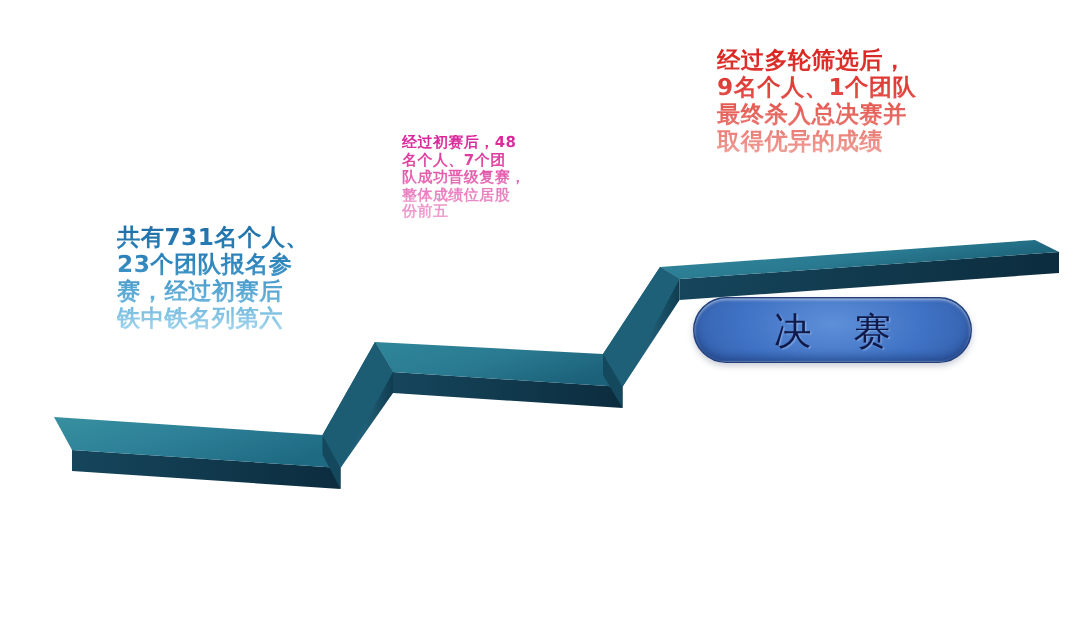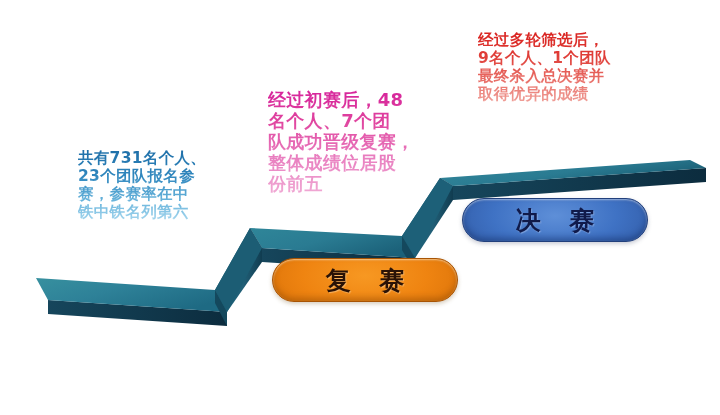--- a/index.html
+++ b/index.html
@@ -45,21 +45,21 @@
     -webkit-background-clip: text;
     background-clip: text;
     color: transparent;
     -webkit-text-fill-color: transparent;
     text-shadow: none;
   }
   .note-pink {
     left: 268px;
     top: 90px;
     width: 172px;
-    font-size: 18px;
+    font-size: 10px;
     background: linear-gradient(180deg, #d6239b 0%, #e0449f 30%, #e97fc0 65%, #f0a9d4 100%);
     -webkit-background-clip: text;
     background-clip: text;
     color: transparent;
     -webkit-text-fill-color: transparent;
   }
   .note-red {
     left: 478px;
     top: 32px;
     width: 186px;
@@ -71,21 +71,21 @@
     -webkit-text-fill-color: transparent;
   }
 
   
   .pill {
     position: absolute;
     display: flex;
     align-items: center;
     justify-content: center;
     border-radius: 999px;
-    font-weight: bold;
+    font-weight: normal;
     letter-spacing: 10px;
     text-indent: 10px;
     font-size: 25px;
   }
   #pill-1 {
     left: 66px;
     top: 318px;
     width: 184px;
     height: 42px;
     background: radial-gradient(ellipse 75% 160% at 50% 38%, #2e37c8 0%, #1f25a8 45%, #121668 100%);
@@ -181,32 +181,31 @@
 
     <g>
       <polygon points="48,300 227,312 227,326 48,314" fill="url(#edgeG)"></polygon>
       <polygon points="48,300 227,312 215,290 36,278" fill="url(#topA)"></polygon>
       <polygon points="215,290 227,312 227,326 215,303" fill="#14485d"></polygon>
     </g>
   </svg>
 
   <div class="note note-blue">共有731名个人、
 23个团队报名参
-赛，参赛率在中
+赛，经过初赛后
 铁中铁名列第六</div>
 
   <div class="note note-pink">经过初赛后，48
 名个人、7个团
 队成功晋级复赛，
 整体成绩位居股
 份前五</div>
 
   <div class="note note-red">经过多轮筛选后，
 9名个人、1个团队
 最终杀入总决赛并
 取得优异的成绩</div>
 
 
-  <div class="pill" id="pill-2">复  赛</div>
 
   <div class="pill" id="pill-3">决  赛</div>
 
 </div>
 
 </body></html>

